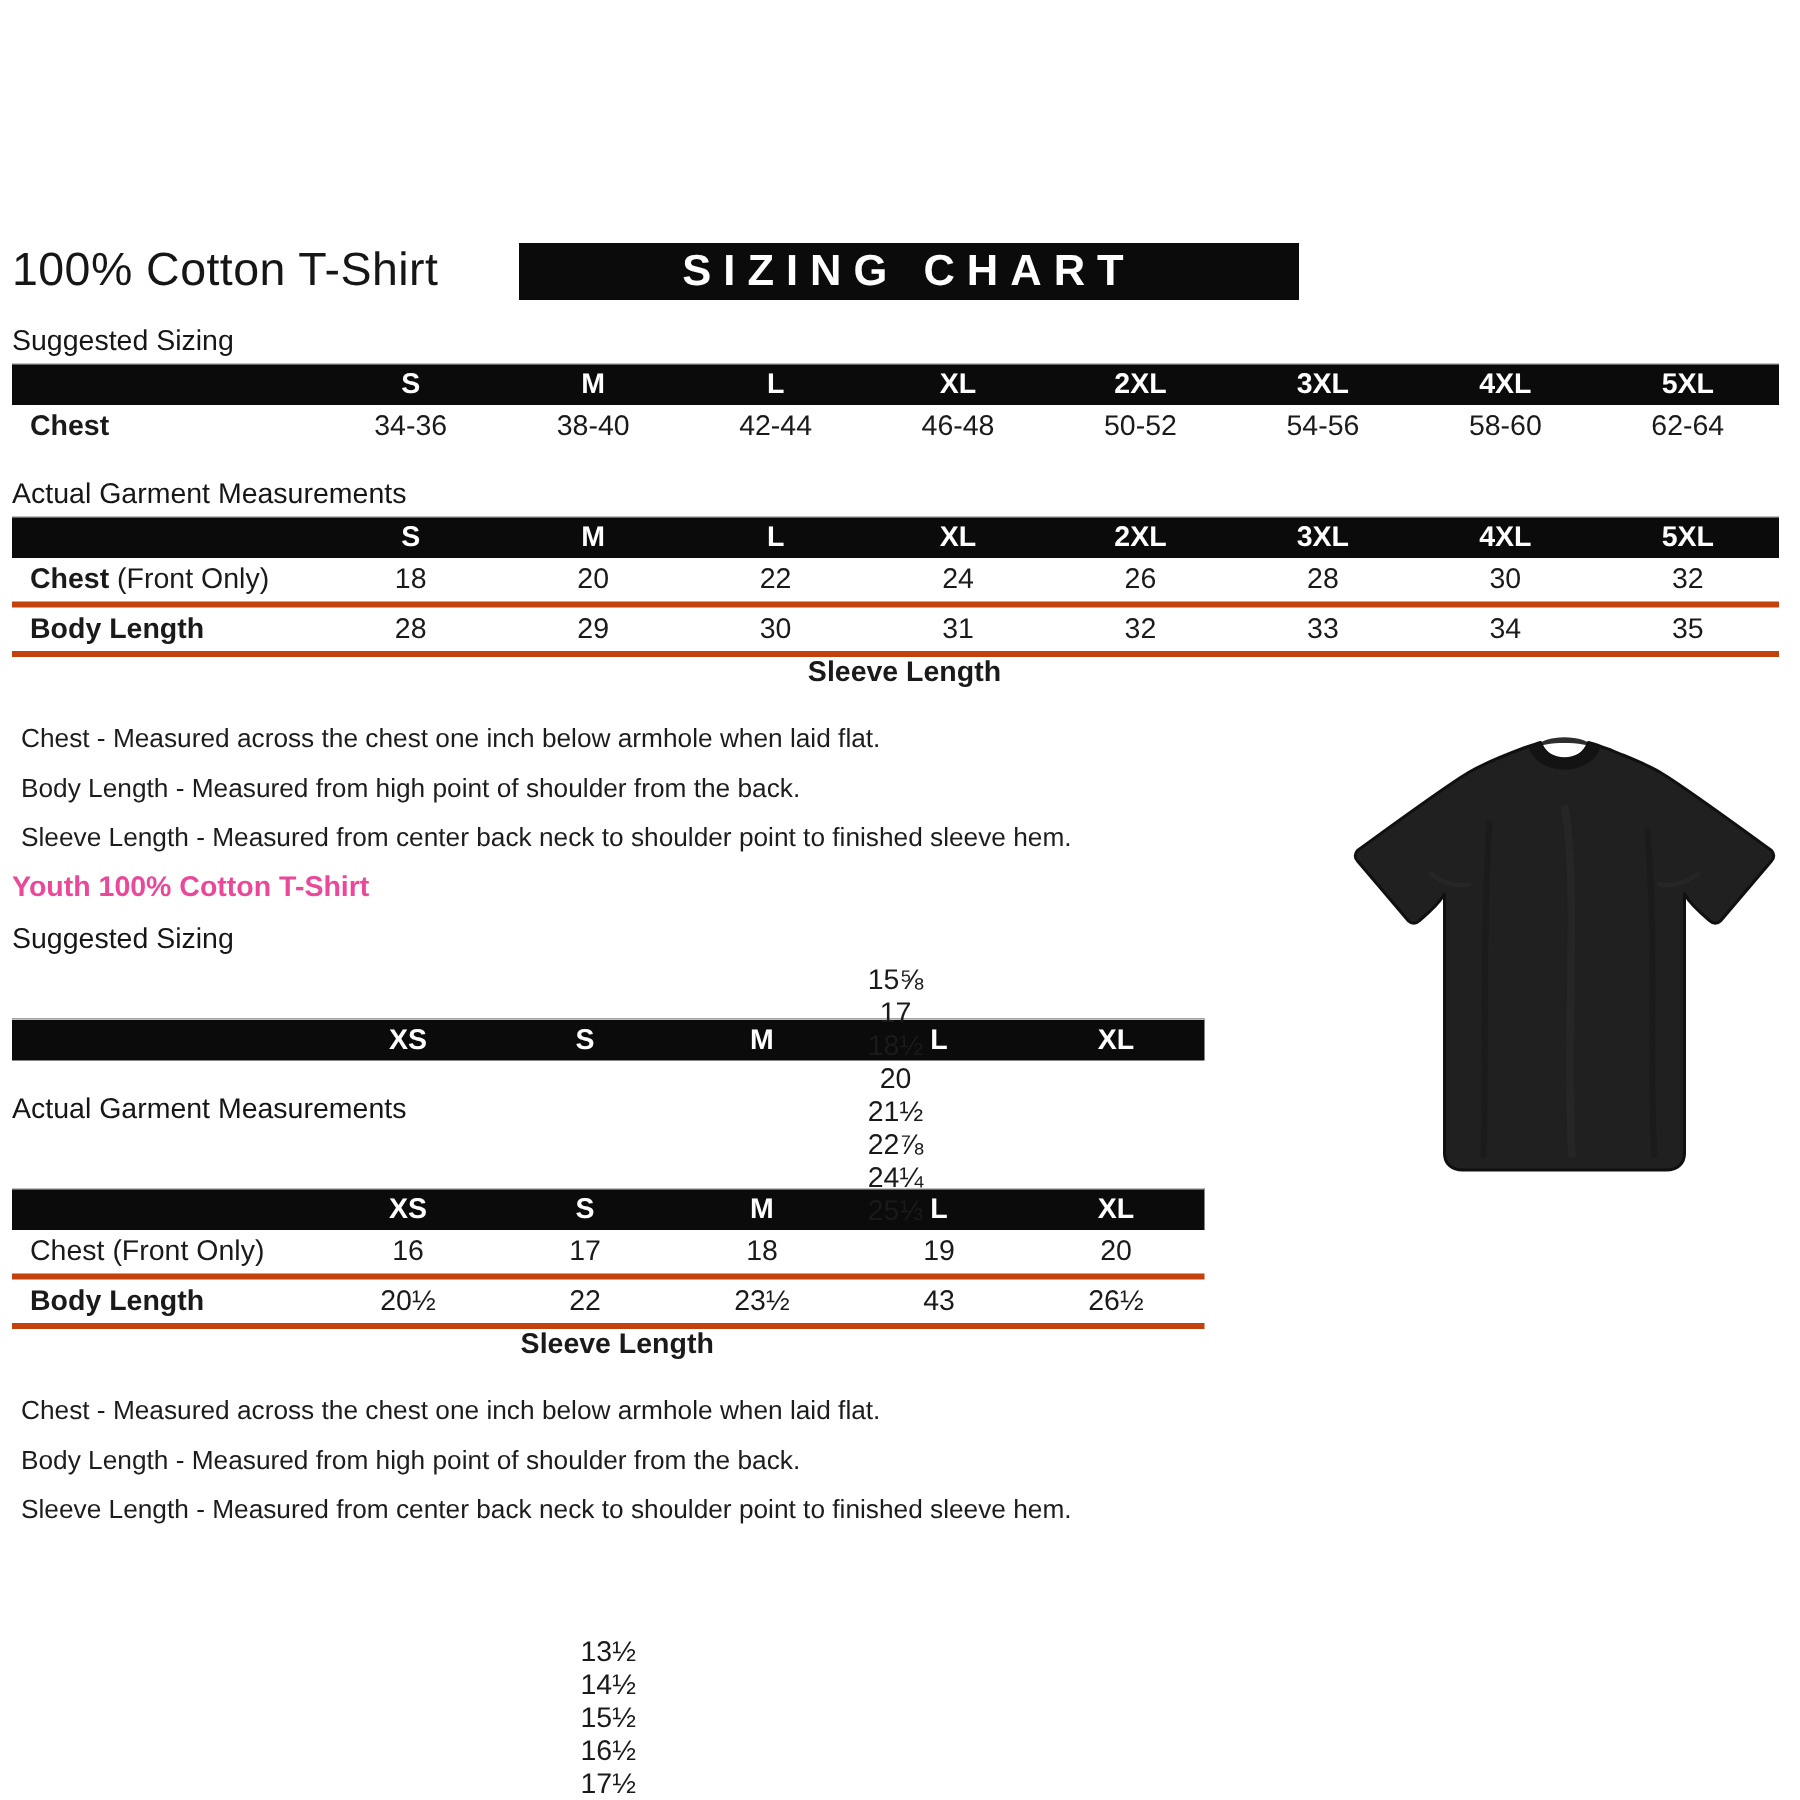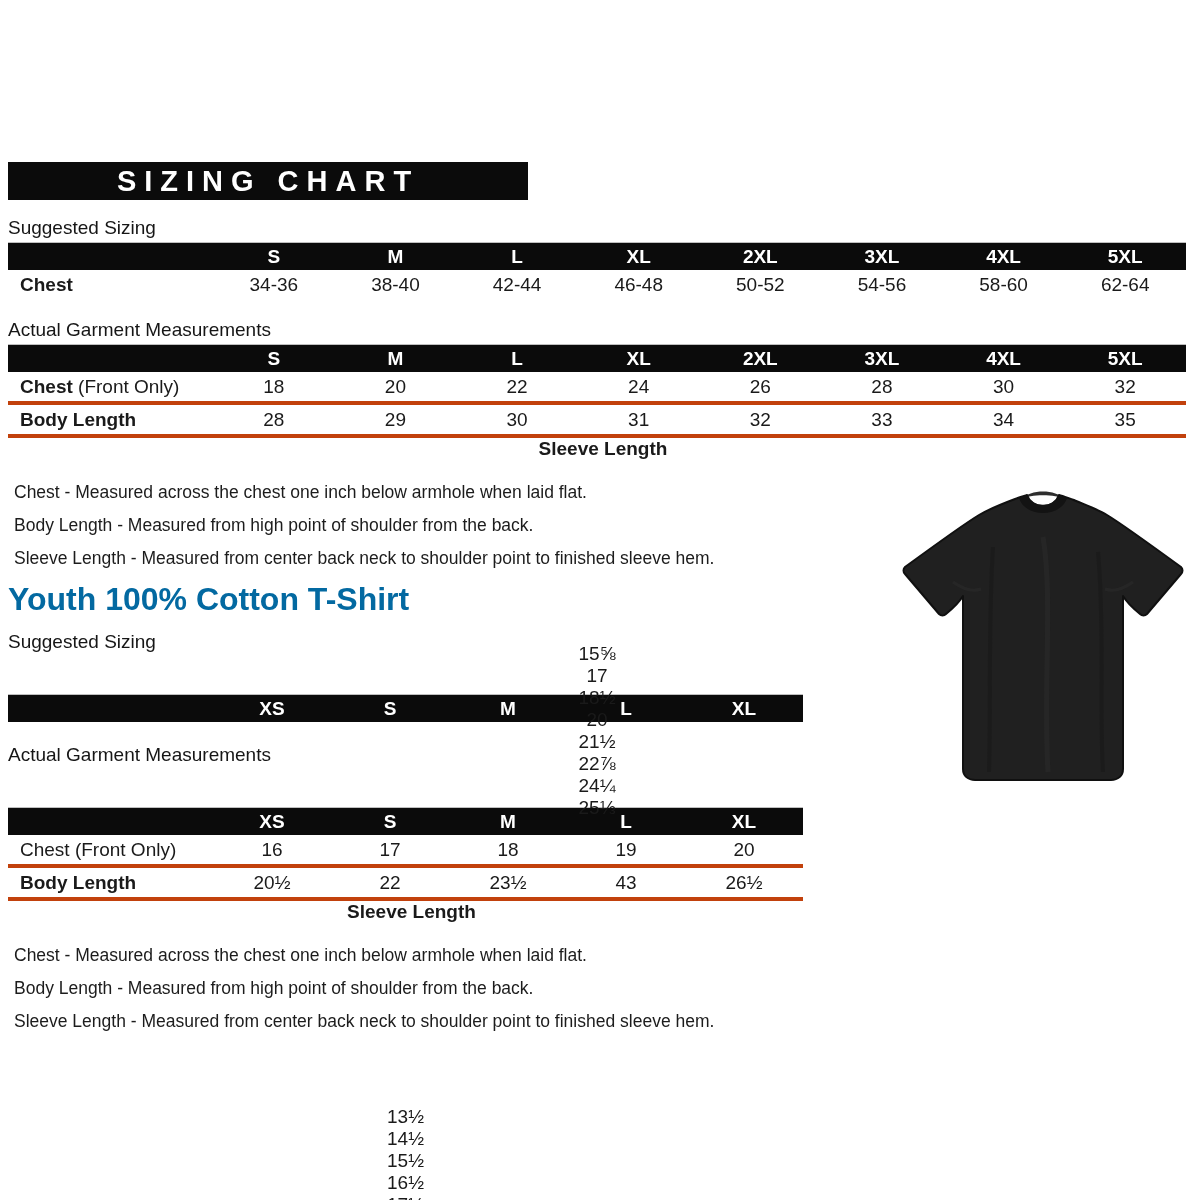--- a/index.html
+++ b/index.html
@@ -33,30 +33,31 @@
   .col{flex:1;}
   .lbl-b{font-weight:bold;}
   .lbl-r{font-weight:normal;}
   .measure .trow{border-bottom:4px solid #c2410c;}
   .measure .trow:first-of-type{border-top:1px solid #6a6a6a;}
   .measure .trow:last-child{border-bottom:none;flex-direction:column;}
 
   .notes{margin-top:15px;}
   .notes p{font-size:17.5px;margin:0 0 12px 6px;color:#1c1c1c;}
 
-  .youth-title{font-size:32px;font-weight:bold;margin-top:10px;color:#0369a1;}
+  .youth-title{font-size:19px;font-weight:bold;margin-top:10px;color:#ec4899;}
 
   .tshirt-wrap{position:absolute;left:893px;top:477px;width:300px;height:330px;}
 </style>
 </head>
 <body>
 
 <div class="content">
 
   <div class="header-row">
+    <div class="title">100% Cotton T-Shirt</div>
     <div class="banner">SIZING CHART</div>
   </div>
 
   <div class="section-label">Suggested Sizing</div>
   <div class="tbl">
     <div class="thead">
       <div class="cell label-col"></div>
       <div class="cell col">S</div>
       <div class="cell col">M</div>
       <div class="cell col">L</div>

